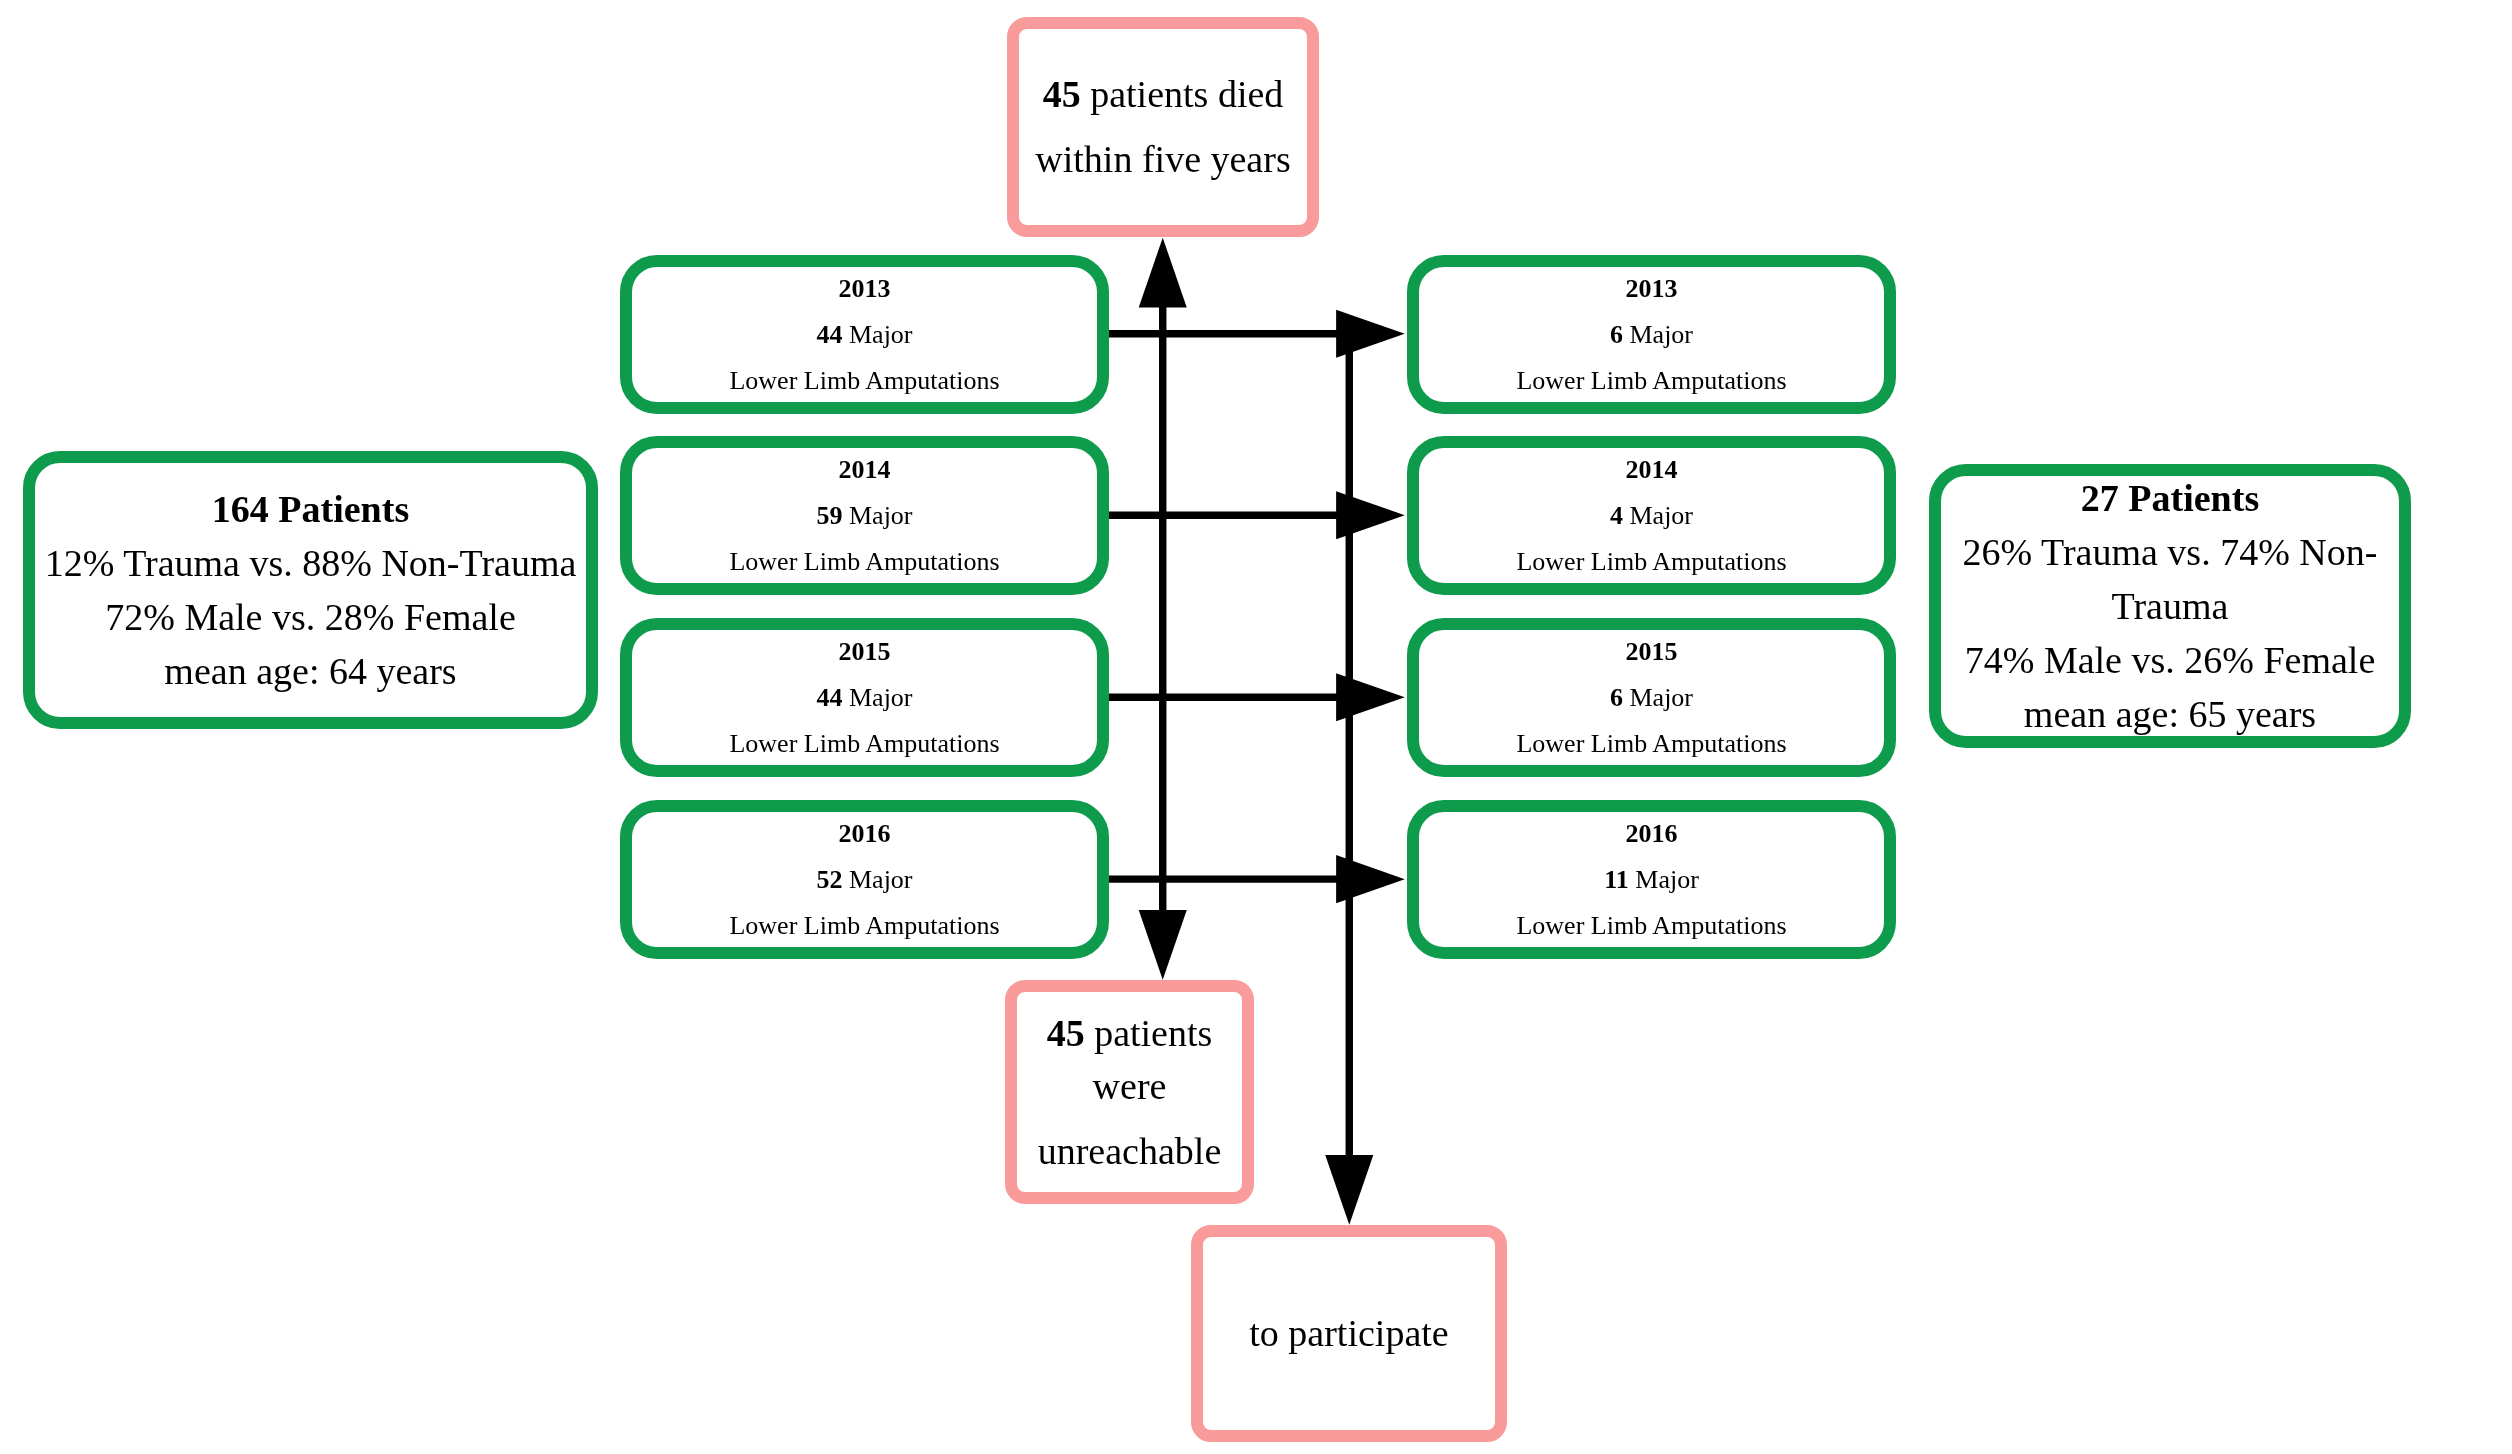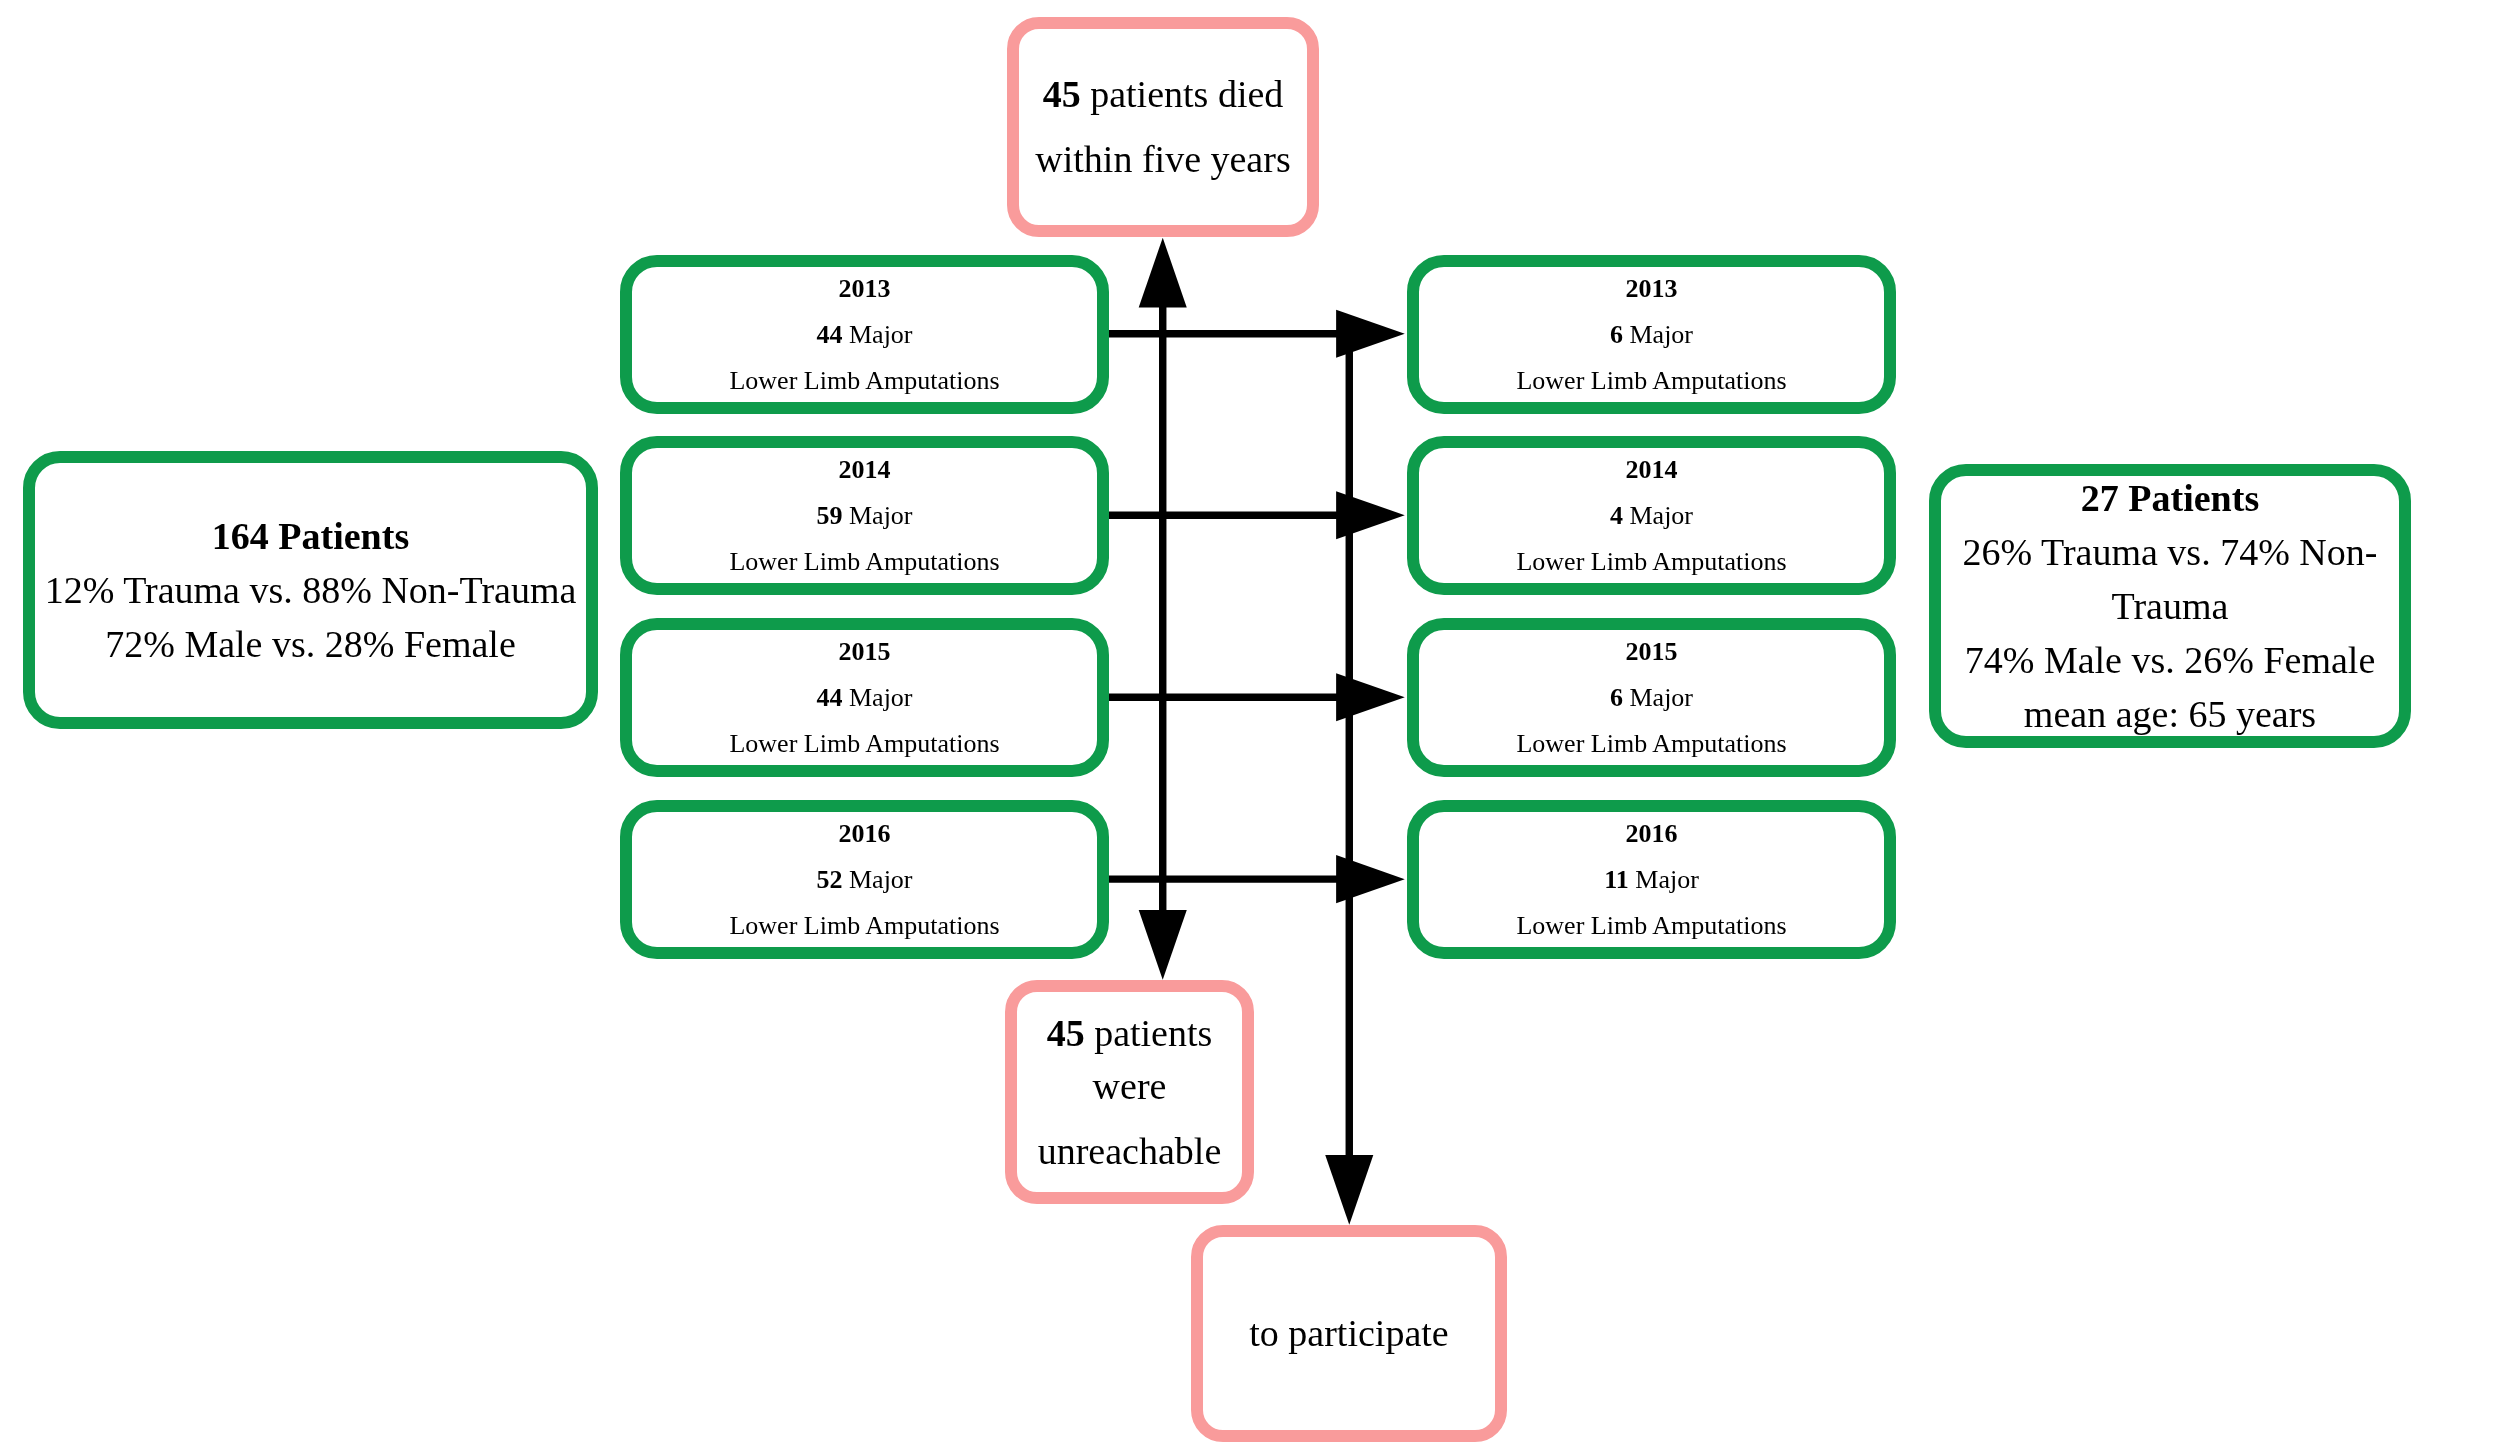--- a/index.html
+++ b/index.html
@@ -20,21 +20,21 @@
   .box {
     position: absolute;
     background: #ffffff;
     display: flex;
     flex-direction: column;
     justify-content: center;
     align-items: center;
     text-align: center;
   }
   .green { border: 12.6px solid var(--green, #0E9B4B); border-radius: 37px; }
-  .pink  { border: 12.6px solid var(--pink, #F99B9B); border-radius: 32px; gap: 12px; }
+  .pink  { border: 12.6px solid var(--pink, #F99B9B); border-radius: 20px; gap: 12px; }
   .year  { width: 489px; height: 159px; font-size: 26px; line-height: 46px; }
   .main  { font-size: 38px; line-height: 54px; }
   .note  { font-size: 38px; line-height: 53px; }
   .b { font-weight: bold; }
   #box-initial-cohort { left: 23px;   top: 451px;  width: 575px; height: 278px; }
   #box-final-cohort   { left: 1929px; top: 464px;  width: 482px;  height: 284px; }
   #box-died           { left: 1007px; top: 17px;   width: 312px;  height: 220px; }
   #box-unreachable    { left: 1005px; top: 980px; width: 249px;  height: 224px; }
   #box-refused        { left: 1191px; top: 1225px; width: 316px;  height: 217px; }
 </style>
@@ -64,20 +64,21 @@
 
   <div class="box pink note" id="box-died">
     <div><span class="b">45</span><span> patients died</span></div>
     <div>within five years</div>
   </div>
 
   <div class="box green main" id="box-initial-cohort">
     <div class="b">164 Patients</div>
     <div>12% Trauma vs. 88% Non-Trauma</div>
     <div>72% Male vs. 28% Female</div>
+    <div>mean age: 64 years</div>
   </div>
 
   <div class="box green main" id="box-final-cohort">
     <div class="b">27 Patients</div>
     <div>26% Trauma vs. 74% Non-Trauma</div>
     <div>74% Male vs. 26% Female</div>
     <div>mean age: 65 years</div>
   </div>
 
   <div class="box green year" style="left:620px; top:255px;">

